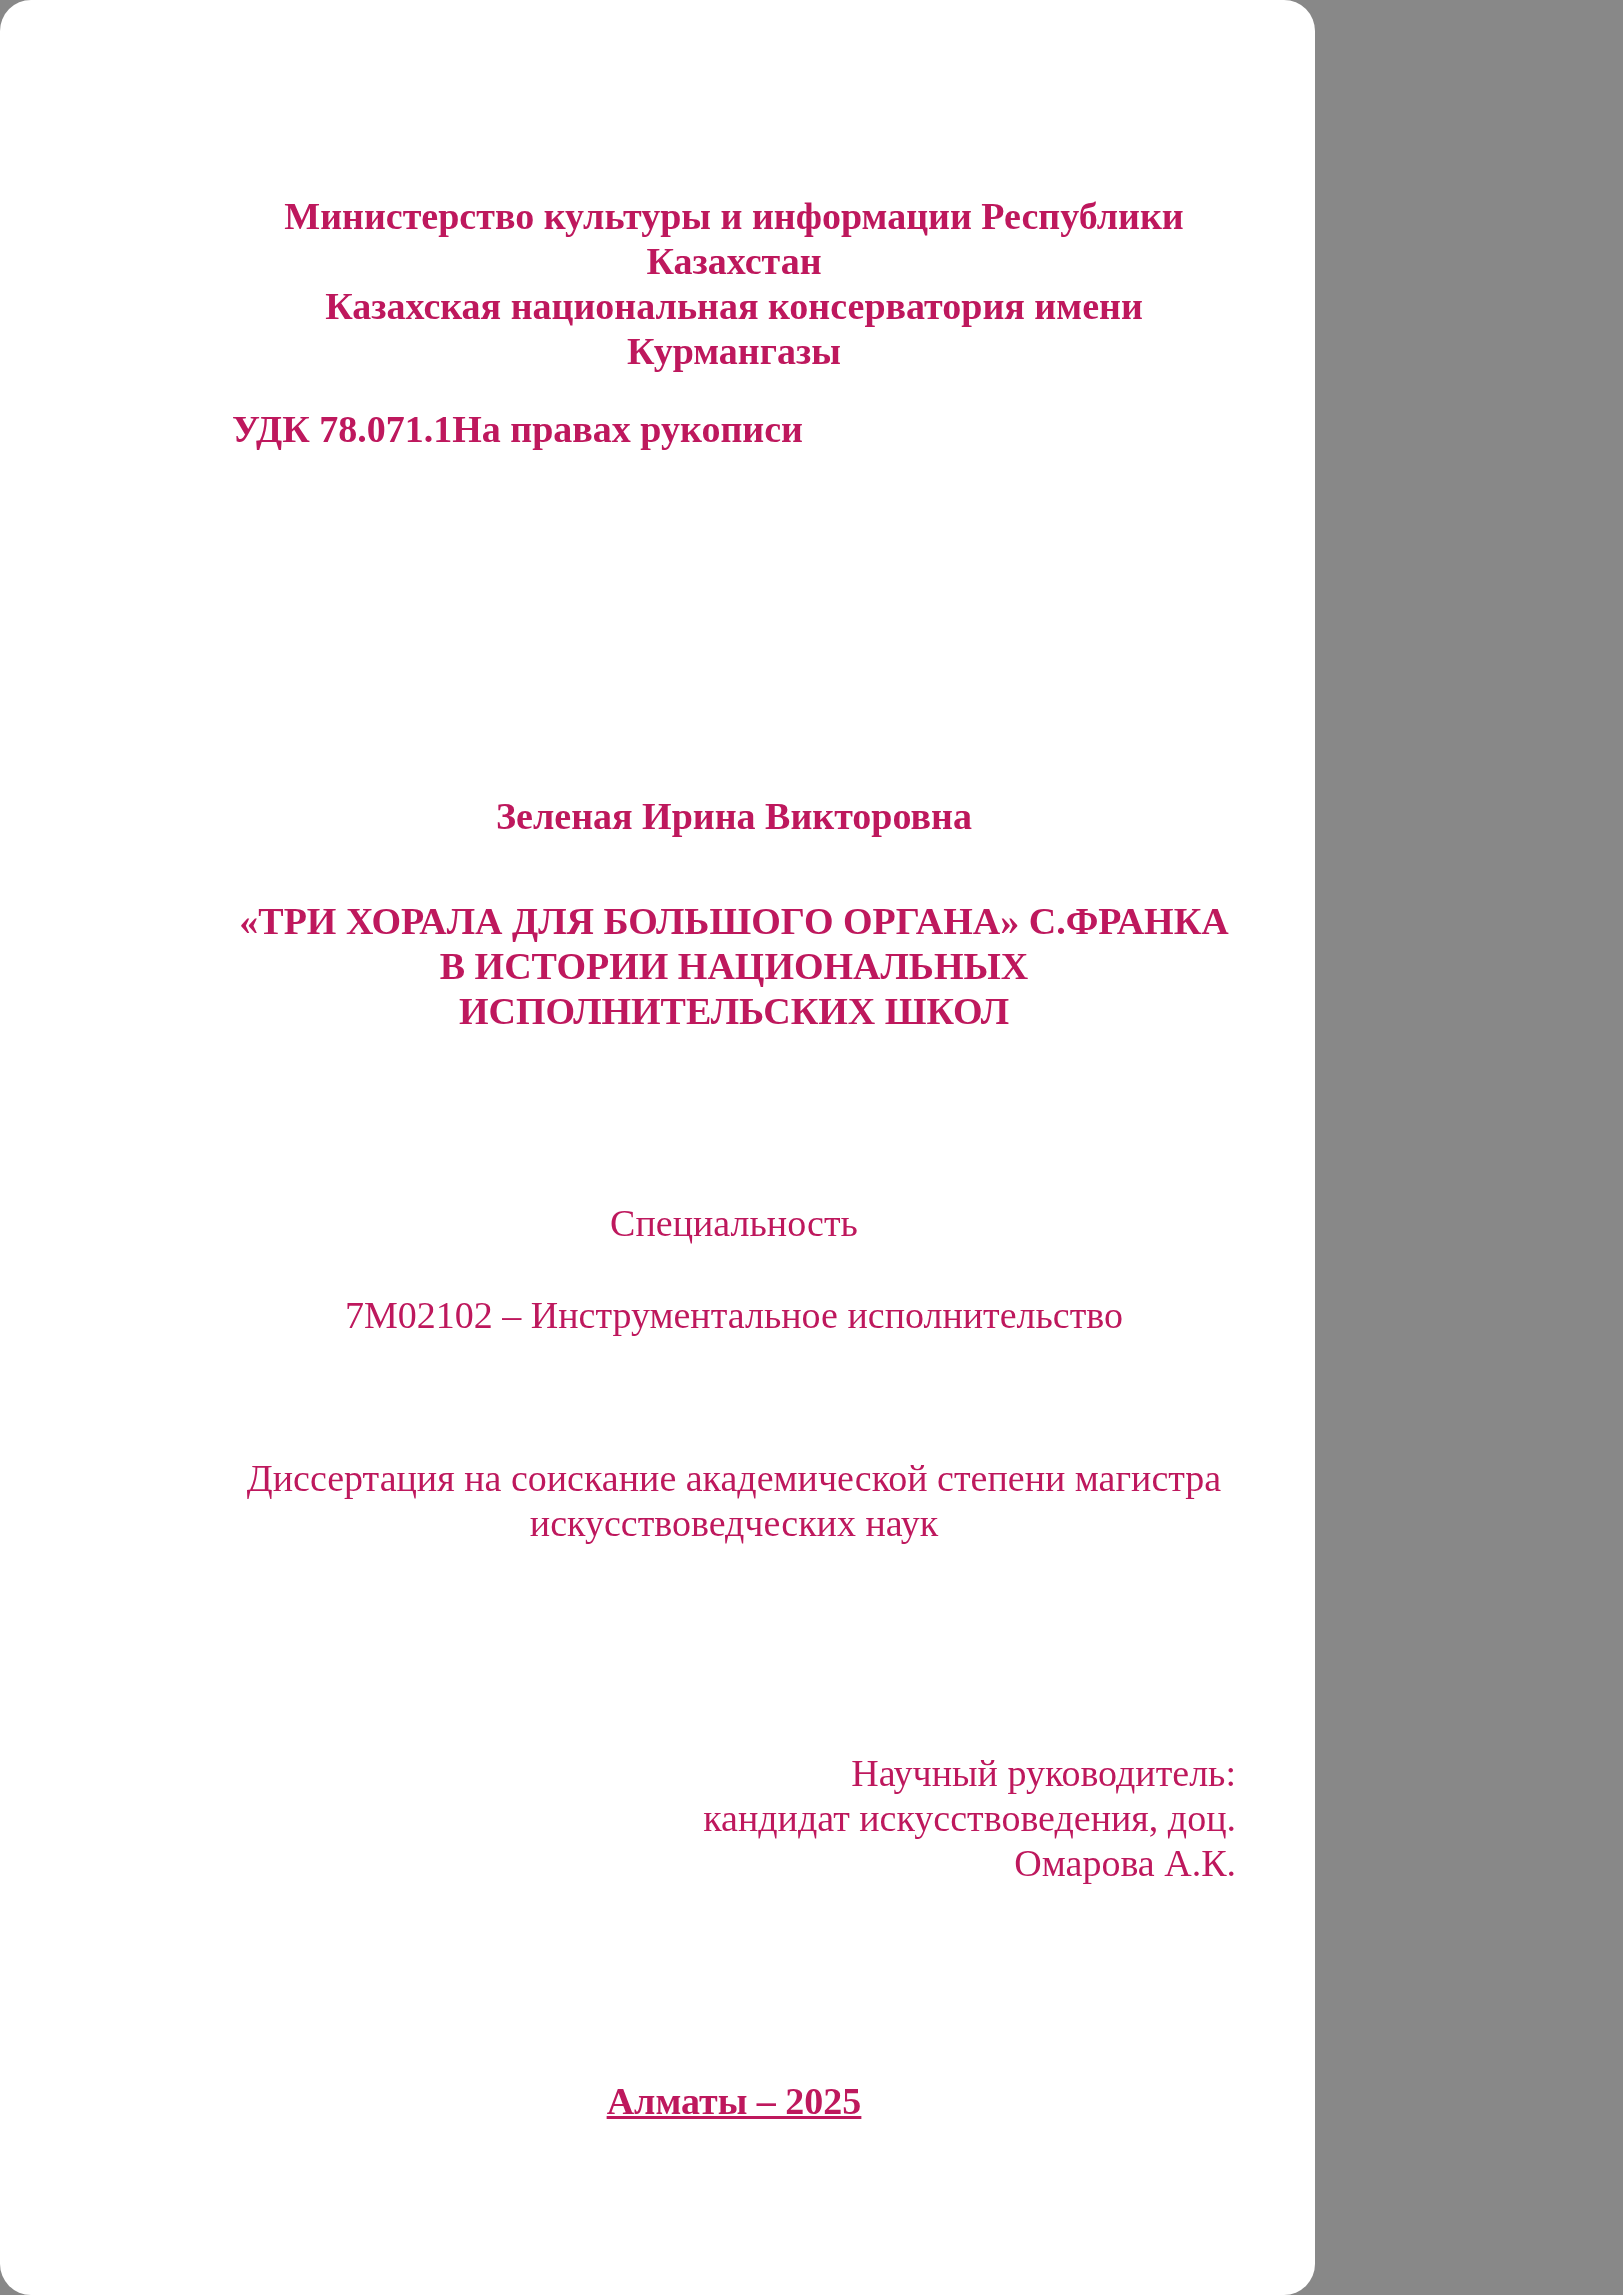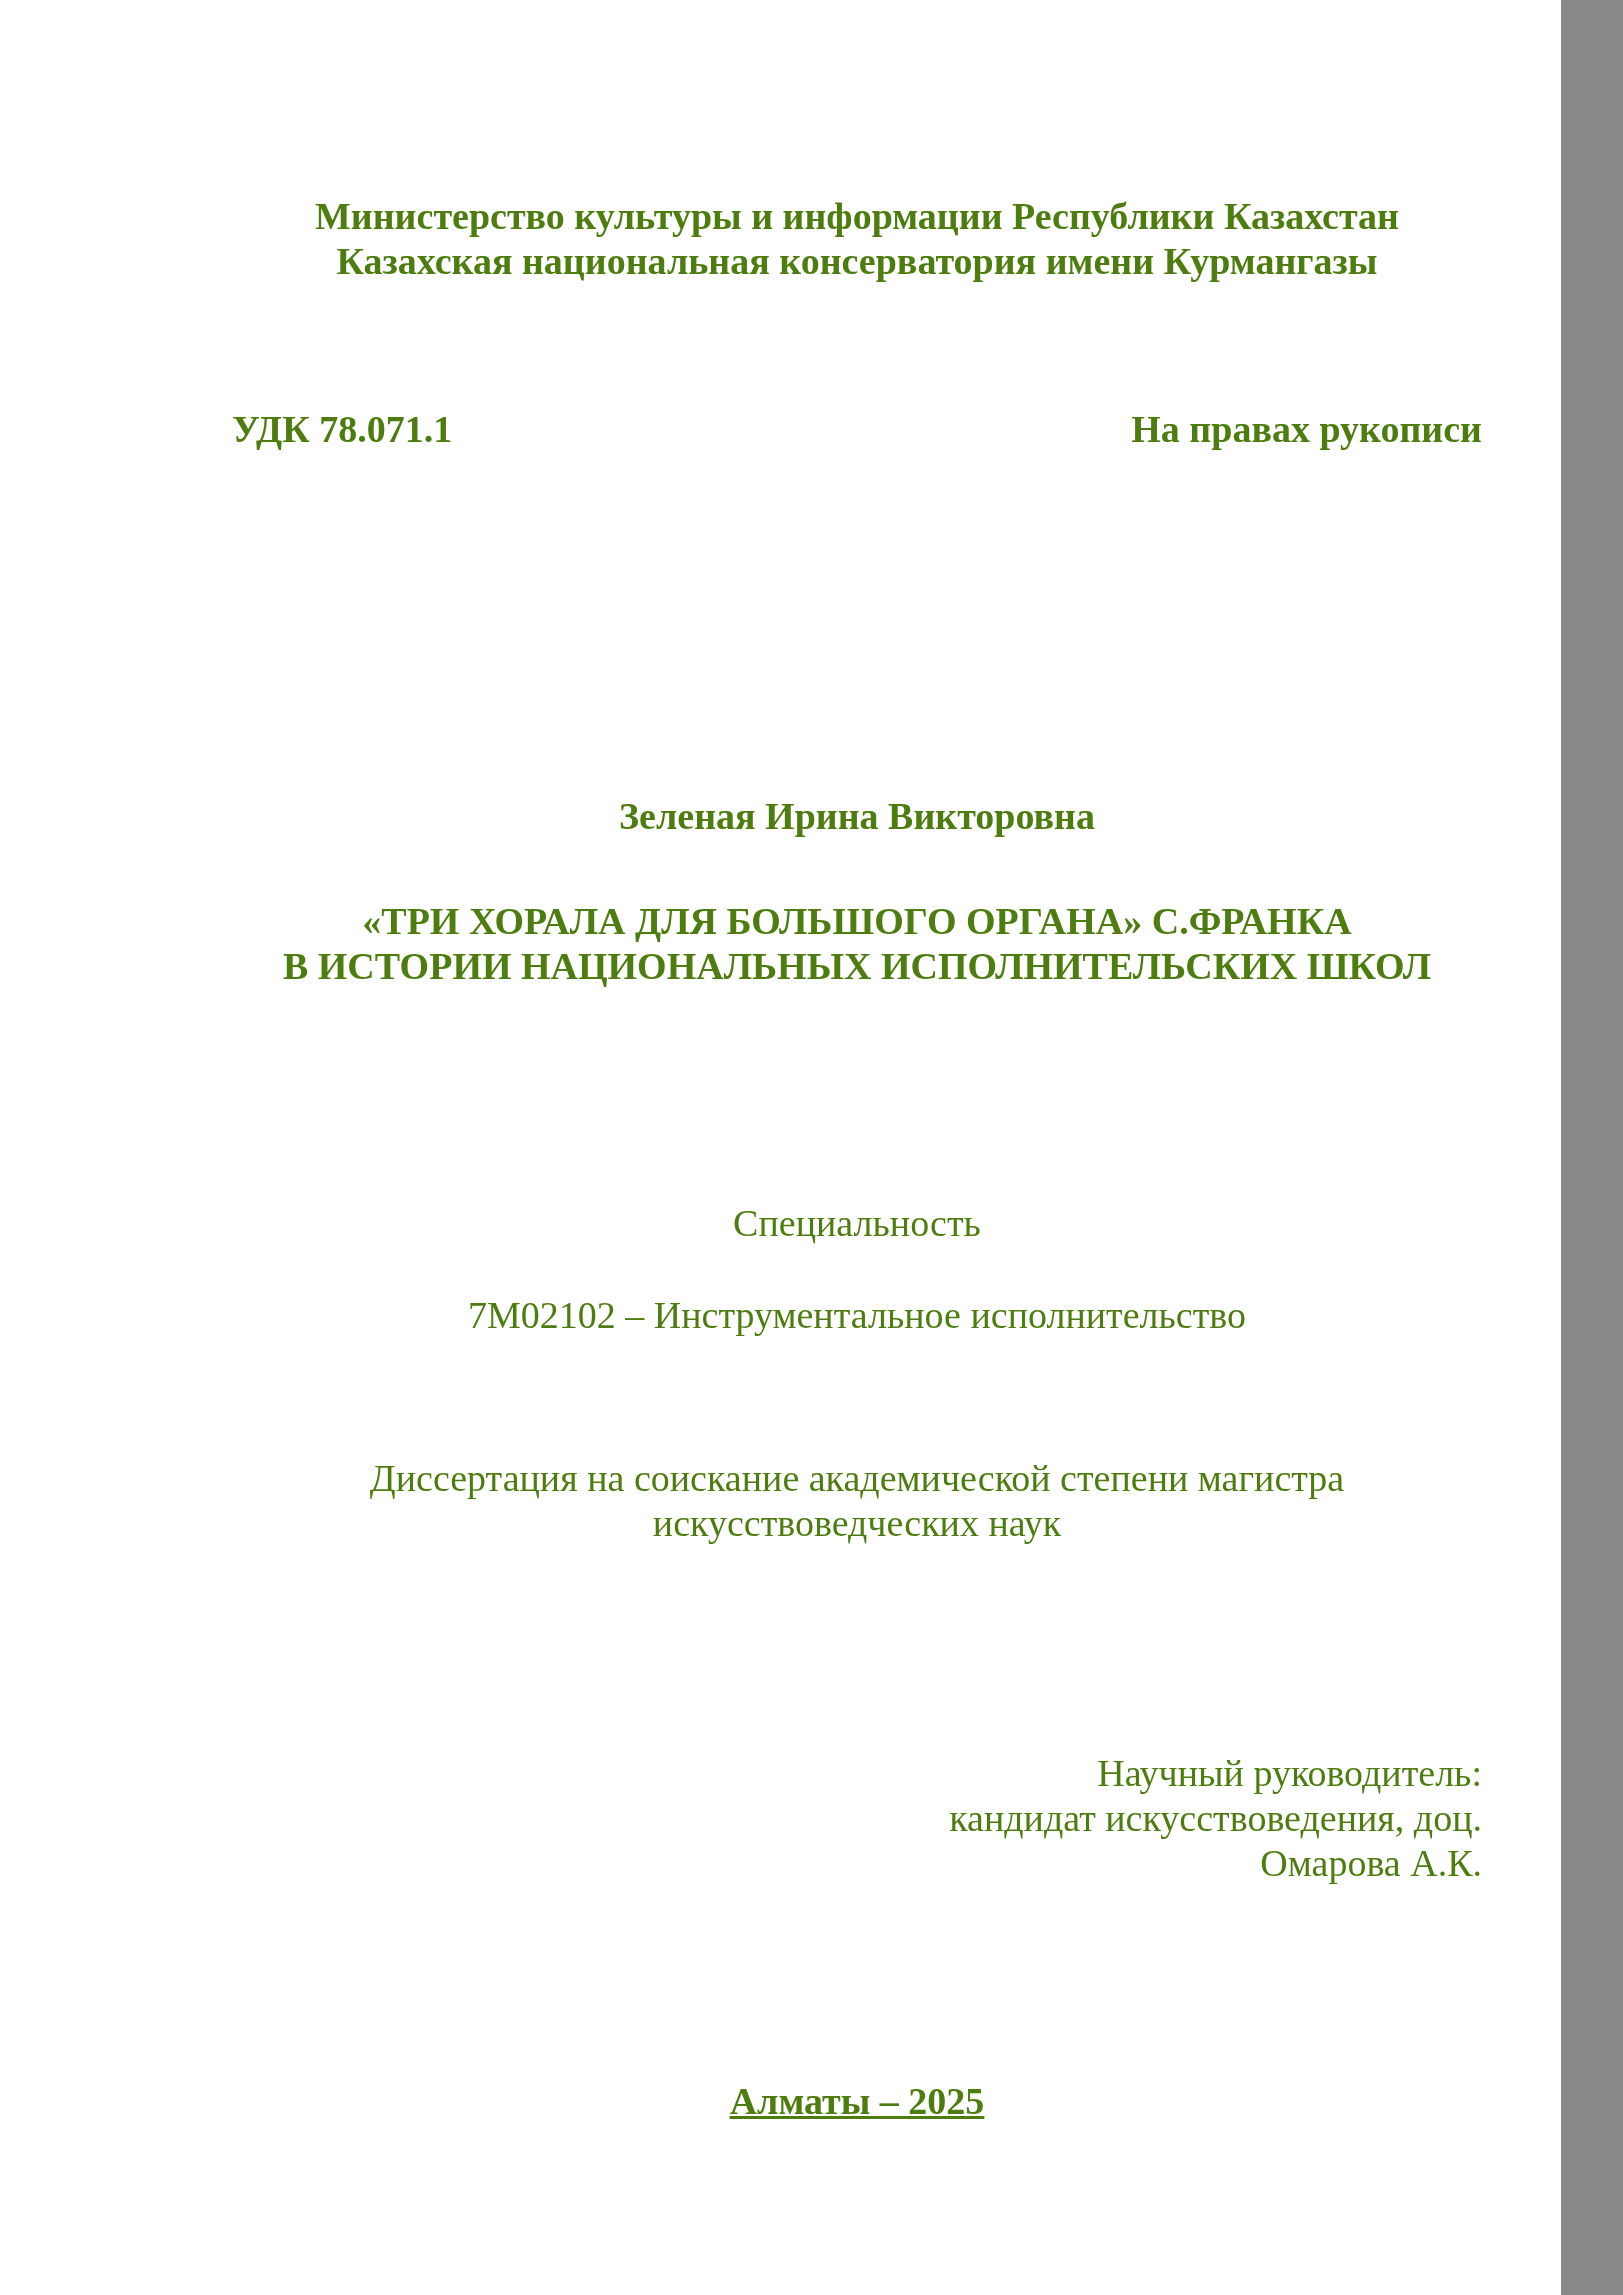--- a/index.html
+++ b/index.html
@@ -2,41 +2,42 @@
 <html lang="ru" style="font-size:12.6px"><head>
 <meta charset="utf-8">
 <style>
   html, body {
     margin: 0;
     padding: 0;
     background: #888;
   }
   .page {
     position: relative;
-    width: 1561px;
+    width: 1315px;
     height: 2295px;
     background: #ffffff;
-    color: #4d7c0f;
+    color: #be185d;
     font-family: "Liberation Serif", "DejaVu Serif", serif;
     font-size: 38px;
     line-height: 45px;
     overflow: hidden;
+    border-radius: 31px;
   }
   
   .block {
     position: absolute;
     left: 232px;
     right: 79px;
   }
   .center { text-align: center; }
   .right  { text-align: right; }
   .bold   { font-weight: bold; }
 
   .header-block        { top: 194px; }
-  .udk-row             { top: 407px; display: flex; justify-content: space-between; }
+  .udk-row             { top: 407px; display: flex; justify-content: flex-start; }
   .author-block        { top: 794px; }
   .title-block         { top: 899px; text-align: center; }
   .specialty-label     { top: 1201px; }
   .specialty-code      { top: 1293px; text-align: center; }
   .thesis-block        { top: 1456px; }
   .supervisor-block    { top: 1751px; }
   .footer-block        { top: 2079px; text-decoration: underline; }
 </style>
 </head>
 <body>

